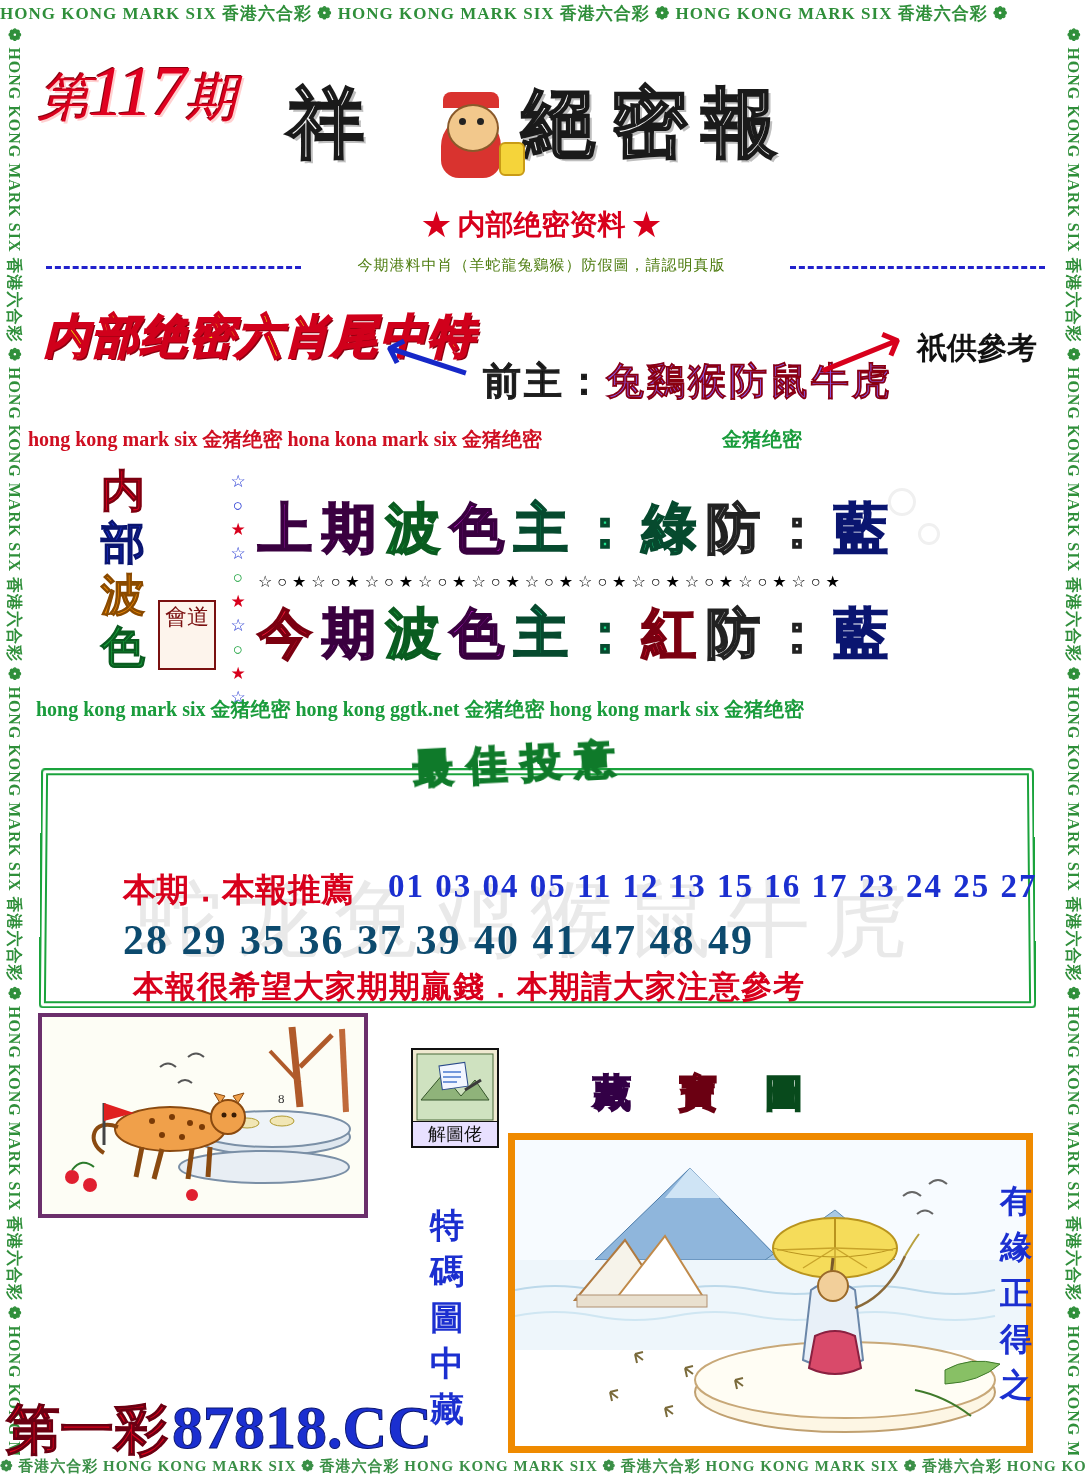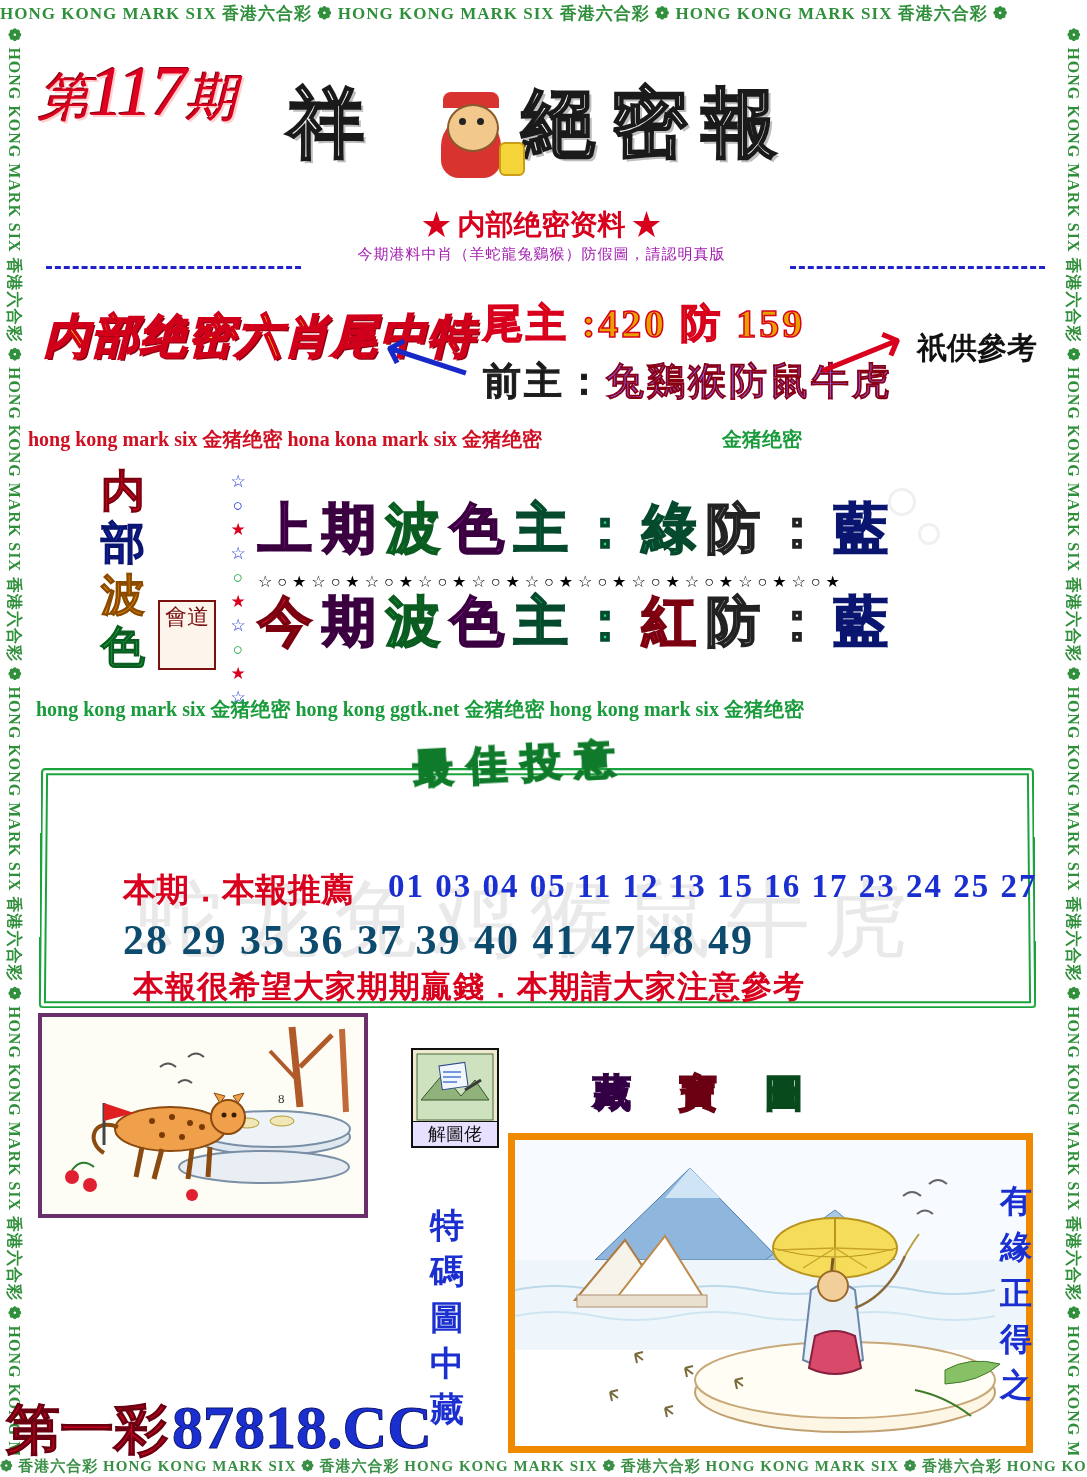--- a/index.html
+++ b/index.html
@@ -98,24 +98,24 @@
 
   .subtitle {
     position:absolute; left:0; top:178px; width:1027px;
     text-align:center;
     font-family:"Liberation Serif", serif;
     font-weight:bold; font-size:28px;
     color:#d8001c;
   }
 
   .notice {
-    position:absolute; left:0; top:217px; width:1027px;
+    position:absolute; left:0; top:228px; width:1027px;
     text-align:center;
     font-family:"Liberation Serif", serif;
-    font-size:15px; color:#a21caf;
+    font-size:15px; color:#4d7c0f;
     letter-spacing:1px;
   }
   .dashline {
     position:absolute; top:238px; height:3px;
     border-top:3px dashed #2222cc;
   }
   .dashline.l { left:18px; width:255px; }
   .dashline.r { right:10px; width:255px; }
 
   
@@ -207,21 +207,21 @@
   .dotcol span { display:block; }
 
   .wave-row {
     position:absolute; left:230px;
     font-family:"Liberation Serif", serif;
     font-weight:bold; font-size:54px;
     white-space:nowrap;
     letter-spacing:10px;
   }
   .wave-row.r1 { top:465px; }
-  .wave-row.r2 { top:558px; }
+  .wave-row.r2 { top:570px; }
   .wr-k1 { color:#b71ec8; -webkit-text-stroke:2px #3a0040; }
   .wr-k2 { color:#2ee05c; -webkit-text-stroke:2px #0a5c20; }
   .wr-g  { color:#1de08c; -webkit-text-stroke:2px #064a2e; }
   .wr-w  { color:#fff; -webkit-text-stroke:2px #222; }
   .wr-b  { color:#1b2fd0; -webkit-text-stroke:2px #0a1570; }
   .wr-r  { color:#ff1a3c; -webkit-text-stroke:2px #7b0010; }
   .bubble {
     position:absolute; width:22px; height:22px; border-radius:50%;
     border:3px solid #f0f0f0; background:transparent;
   }
@@ -413,21 +413,20 @@
     </div>
 
     <div class="subtitle">★ 内部绝密资料 ★</div>
 
     <div class="dashline l"></div>
     <div class="dashline r"></div>
     <div class="notice">今期港料中肖（羊蛇龍兔鷄猴）防假圖，請認明真版</div>
 
     <div class="secret-left">内部绝密六肖尾中特</div>
     <div class="arrow-blue">⟵</div>
-    <div class="tail-line">尾主 :420  防 159</div>
     <div class="front-line">
       <span>前主：</span><span class="red">兔鷄猴防鼠牛虎</span>
     </div>
     <div class="arrow-red">⟶</div>
     <div class="ref-only">祇供參考</div>
 
     <div class="midline">
       <span>hong kong mark six 金猪绝密 hona kona mark six 金猪绝密</span><span class="spacer"></span><span class="g">金猪绝密</span>
     </div>
 

